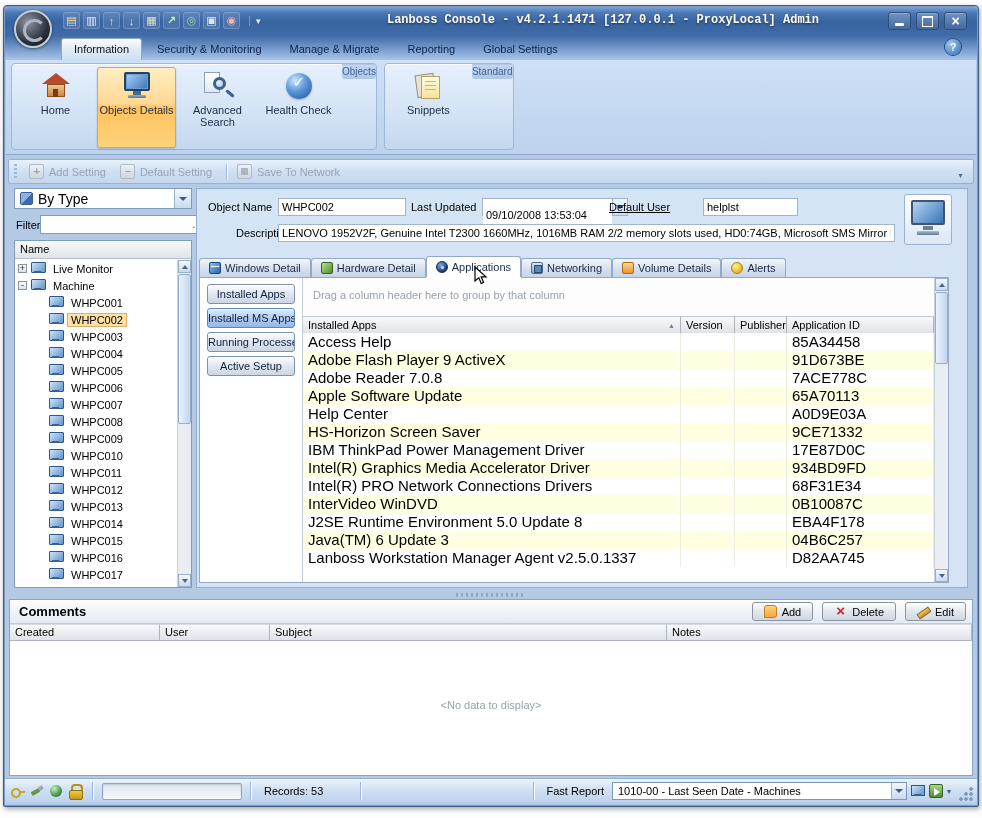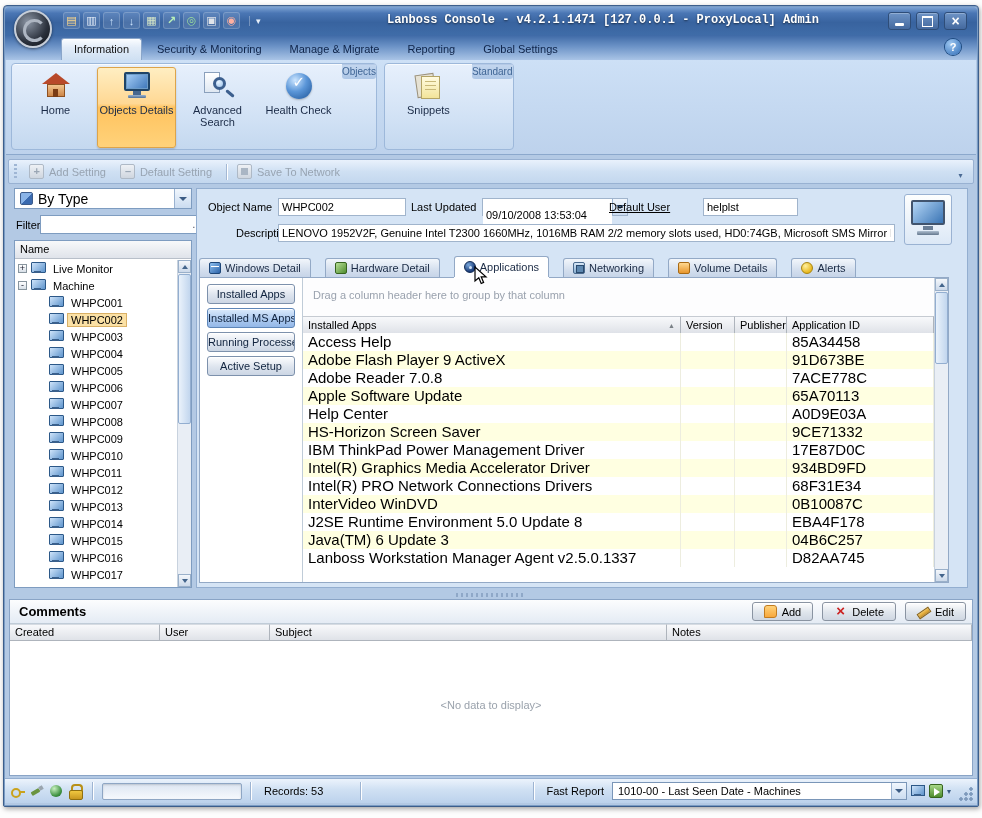--- a/index.html
+++ b/index.html
@@ -151,21 +151,21 @@
 .dcombo .carrow { width:15px; }
 .pc-box { position:absolute; left:707px; top:5px; width:48px; height:51px; border:1px solid #9ab2d2; border-radius:3px;
   background:linear-gradient(180deg,#fdfefe,#dce8f6); display:flex; flex-direction:column; align-items:center; padding-top:5px; gap:1px; }
 .pc-screen { width:34px; height:25px; border:2px solid #41546e; border-radius:2px; background:linear-gradient(135deg,#b4d6f6 0%,#3a74b4 100%); }
 .pc-stand { width:10px; height:4px; background:#6a7e96; }
 .pc-base { width:22px; height:4px; background:linear-gradient(180deg,#aebecf,#64788e); border-radius:1px; }
 
 .dtabs { position:absolute; left:2px; top:67px; height:21px; display:flex; align-items:flex-end; }
 .dtab { display:flex; align-items:center; gap:4px; padding:0 9px; font-size:11px; color:#1a2a44; height:19px;
   background:linear-gradient(180deg,#f2f6fb,#d4dfee 60%,#c6d4e8); border:1px solid #93a9c6; border-bottom:none;
-  border-radius:3px 3px 0 0; margin-right:14px; }
+  border-radius:3px 3px 0 0; margin-right:0; }
 .dtab.active { background:#fff; height:21px; position:relative; z-index:3; box-shadow:0 2px 0 #fff; }
 .dtico { width:12px; height:12px; display:inline-block; position:relative; border-radius:2px; flex:none; }
 .windows-detail-icon { background:linear-gradient(135deg,#8ec0f0,#2b62a8); border:1px solid #1d4678; }
 .windows-detail-icon::after { content:""; position:absolute; left:1px; top:3px; right:1px; height:1px; background:#fff; }
 .hardware-detail-icon { background:linear-gradient(135deg,#b8e098,#4e8c2e); border:1px solid #36641e; }
 .applications-icon { border-radius:50%; background:radial-gradient(circle at 35% 30%, #7aa8dc, #1a3c78 70%); border:1px solid #102a54; }
 .applications-icon::after { content:""; position:absolute; left:4px; top:4px; width:3px; height:3px; border-radius:50%; background:#cfe0f4; }
 .networking-icon { background:linear-gradient(180deg,#d8e8f8,#88aed0); border:1px solid #4a6a8e; }
 .networking-icon::after { content:""; position:absolute; left:2px; top:2px; width:6px; height:6px; border:1px solid #2a4a6e; background:#5e88b0; }
 .volume-details-icon { background:linear-gradient(180deg,#ffd890,#e8962c); border:1px solid #a86a14; }

